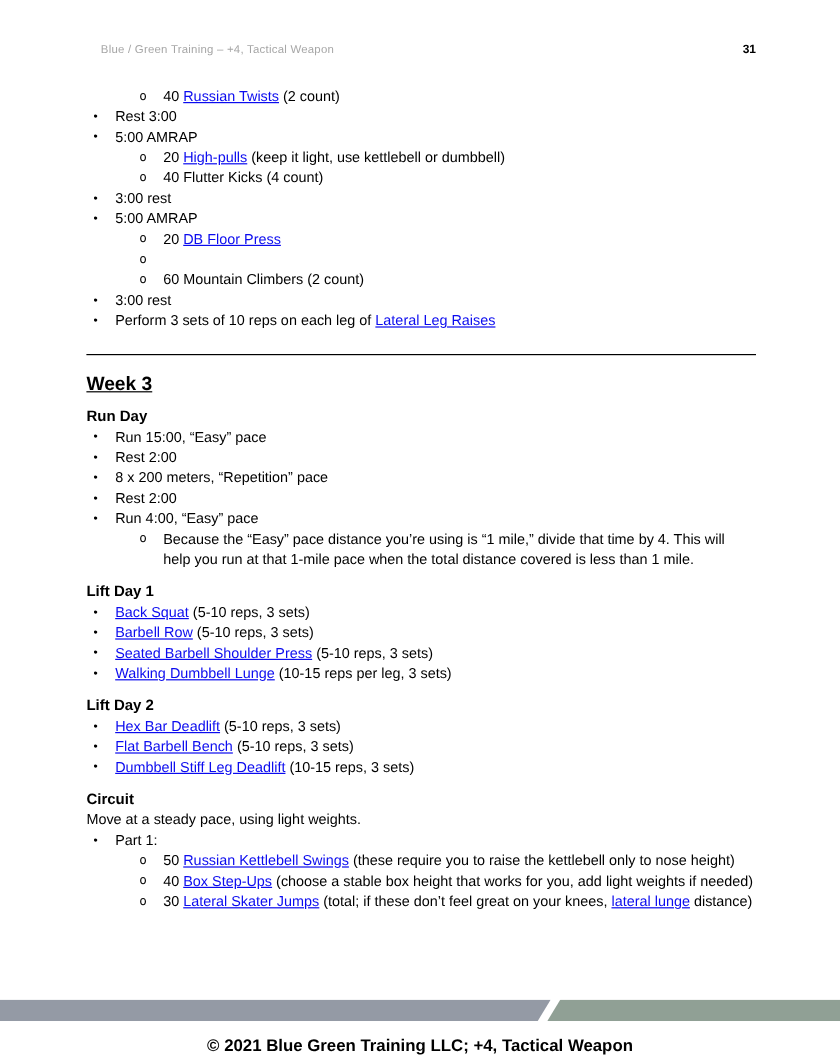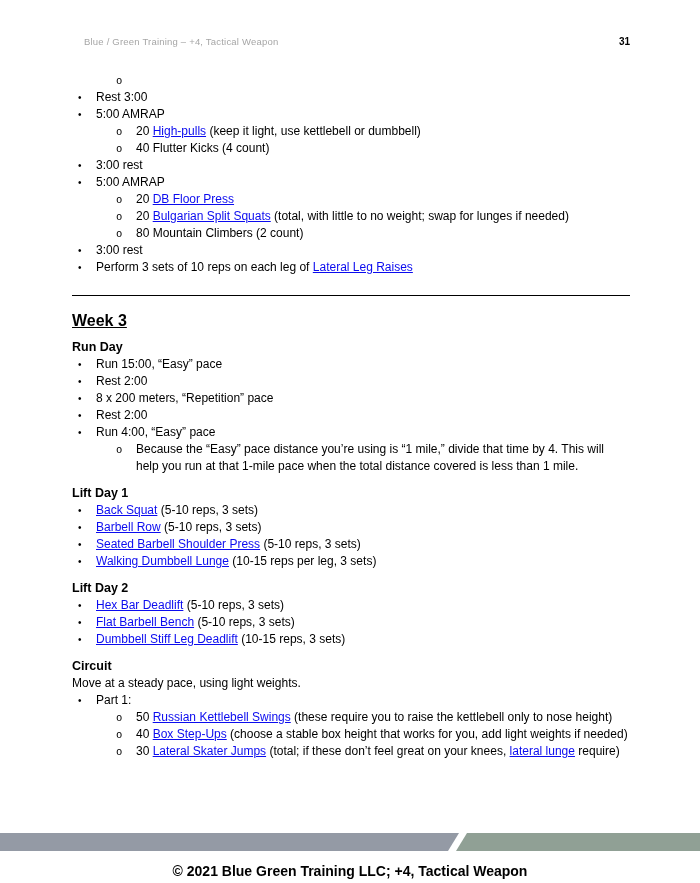--- a/index.html
+++ b/index.html
@@ -68,20 +68,21 @@
   <div class="hdr">
     <span class="hdr-title">Blue / Green Training – +4, Tactical Weapon</span>
     <span class="hdr-page">31</span>
   </div>
 
   <div class="main">
 
     <div class="list">
         <div class="li lvl2">
           <span class="marker">o</span>
+          <span class="text"><span>40 </span><a class="doclink" href="#">Russian Twists</a><span> (2 count)</span></span>
         </div>
         <div class="li lvl1">
           <span class="marker">•</span>
           <span class="text"><span>Rest 3:00</span></span>
         </div>
         <div class="li lvl1">
           <span class="marker">•</span>
           <span class="text"><span>5:00 AMRAP</span></span>
         </div>
         <div class="li lvl2">
@@ -102,25 +103,24 @@
         <div class="li lvl1">
           <span class="marker">•</span>
           <span class="text"><span>5:00 AMRAP</span></span>
         </div>
         <div class="li lvl2">
           <span class="marker">o</span>
           <span class="text"><span>20 </span><a class="doclink" href="#">DB Floor Press</a></span>
         </div>
         <div class="li lvl2">
           <span class="marker">o</span>
-          <span class="text"><span>20 </span><a class="doclink" href="#">Bulgarian Split Squats</a><span> (total, with little to no weight; swap for lunges if needed)</span></span>
-        </div>
-        <div class="li lvl2">
-          <span class="marker">o</span>
-          <span class="text"><span>80 Mountain Climbers (2 count)</span></span>
+        </div>
+        <div class="li lvl2">
+          <span class="marker">o</span>
+          <span class="text"><span>60 Mountain Climbers (2 count)</span></span>
         </div>
         <div class="li lvl1">
           <span class="marker">•</span>
           <span class="text"><span>3:00 rest</span></span>
         </div>
         <div class="li lvl1">
           <span class="marker">•</span>
           <span class="text"><span>Perform 3 sets of 10 reps on each leg of </span><a class="doclink" href="#">Lateral Leg Raises</a></span>
         </div>
       </div>
@@ -201,21 +201,21 @@
           <div class="li lvl2">
             <span class="marker">o</span>
             <span class="text"><span>50 </span><a class="doclink" href="#">Russian Kettlebell Swings</a><span> (these require you to raise the kettlebell only to nose height)</span></span>
           </div>
           <div class="li lvl2">
             <span class="marker">o</span>
             <span class="text"><span>40 </span><a class="doclink" href="#">Box Step-Ups</a><span> (choose a stable box height that works for you, add light weights if needed)</span></span>
           </div>
           <div class="li lvl2">
             <span class="marker">o</span>
-            <span class="text"><span>30 </span><a class="doclink" href="#">Lateral Skater Jumps</a><span> (total; if these don’t feel great on your knees, </span><a class="doclink" href="#">lateral lunge</a><span> require)</span></span>
+            <span class="text"><span>30 </span><a class="doclink" href="#">Lateral Skater Jumps</a><span> (total; if these don’t feel great on your knees, </span><a class="doclink" href="#">lateral lunge</a><span> distance)</span></span>
           </div>
         </div>
       </div>
 
   </div>
 
   <div class="footer-bar">
     <div class="bar-left"></div>
     <div class="bar-right"></div>
   </div>

